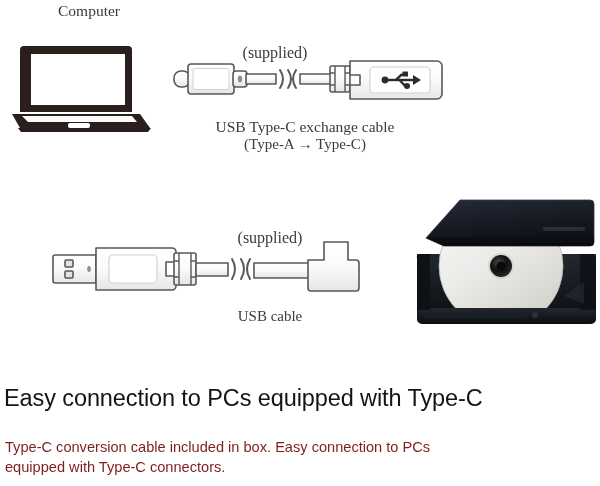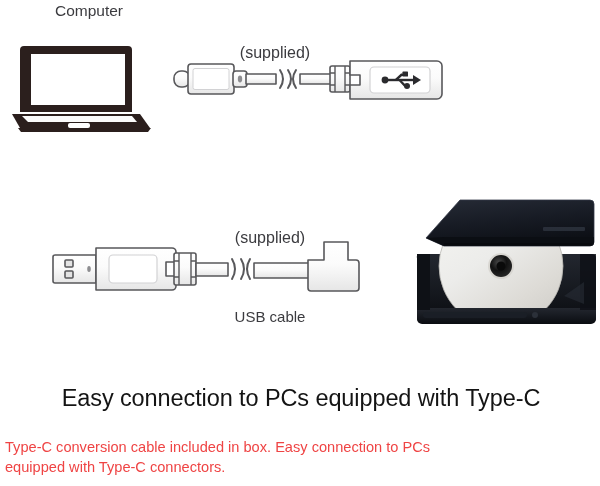--- a/index.html
+++ b/index.html
@@ -19,21 +19,21 @@
   #stage {
     position: absolute;
     left: 0; top: 0;
     width: 600px;
     height: 486px;
   }
 
   
   .diagram-label {
     position: absolute;
-    font-family: Liberation Sans, sans-serif;
+    font-family: Liberation Serif, serif;
     color: #3b3b3f;
     text-align: center;
     line-height: 1.18;
     white-space: nowrap;
     font-size: 15px;
   }
 
   #label-computer {
     left: 16px;
     top: 2px;
@@ -74,30 +74,29 @@
   
   #headline {
     position: absolute;
     left: 4px;
     top: 385px;
     width: 594px;
     font-size: 23.5px;
     color: #141414;
     letter-spacing: -0.1px;
     white-space: nowrap;
-    text-align: center;
   }
   #body-copy {
     position: absolute;
     left: 5px;
     top: 437px;
     width: 470px;
     font-size: 14.6px;
     line-height: 1.38;
-    color: #ef4444;
+    color: #7f1d1d;
   }
 
   
   .svg-block { position: absolute; }
 </style>
 </head>
 <body>
 
 <div id="stage">
 
@@ -171,20 +170,24 @@
         <path d="M12 9 L19 2.5 L22.5 2.5 L22.5 5 L20 5 L14.5 10 Z"></path>
         <rect x="20.5" y="0.6" width="5.5" height="5" rx="0.6"></rect>
         <path d="M16 9 L22 15.5 L25 15.5 L25 13 L23 13 L18.5 8.5 Z"></path>
         <circle cx="25" cy="15" r="3"></circle>
       </g>
     </svg>
   </div>
 
   <div class="diagram-label" id="label-supplied-top">(supplied)</div>
 
+  <div class="diagram-label" id="label-typec-cable">
+    <span>USB Type-C exchange cable</span>
+    <span class="l2">(Type-A → Type-C)</span>
+  </div>
 
   <div class="svg-block" style="left:52px; top:238px; width:320px; height:72px;">
     <svg width="320" height="72" viewBox="0 0 320 72" xmlns="http://www.w3.org/2000/svg">
       <defs>
         <linearGradient id="shellGrad2" x1="0" y1="0" x2="0" y2="1">
           <stop offset="0%" stop-color="#ffffff"></stop>
           <stop offset="45%" stop-color="#fbfbfb"></stop>
           <stop offset="100%" stop-color="#e6e6e6"></stop>
         </linearGradient>
       </defs>

